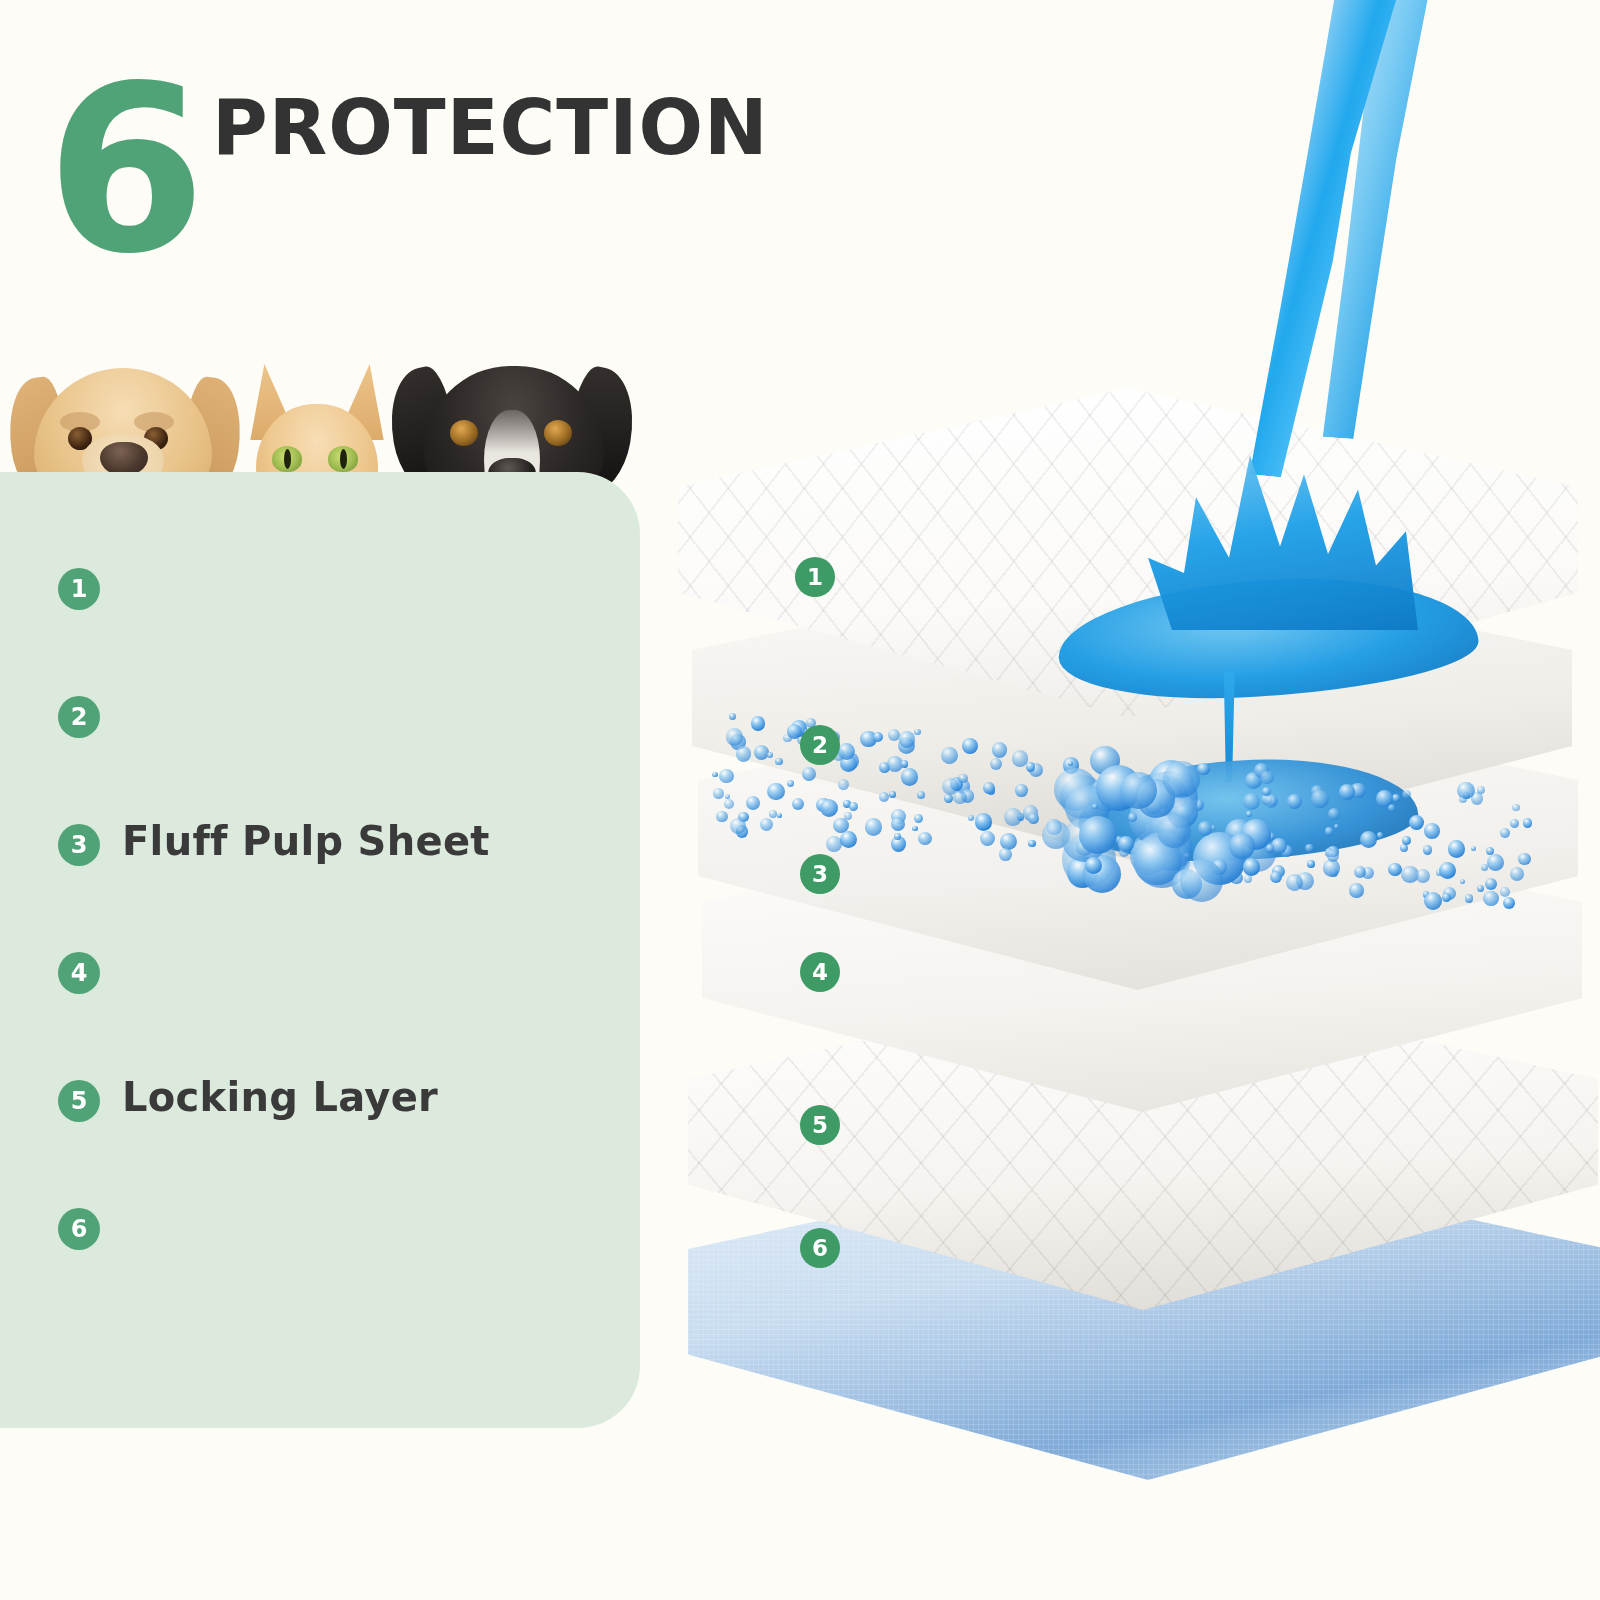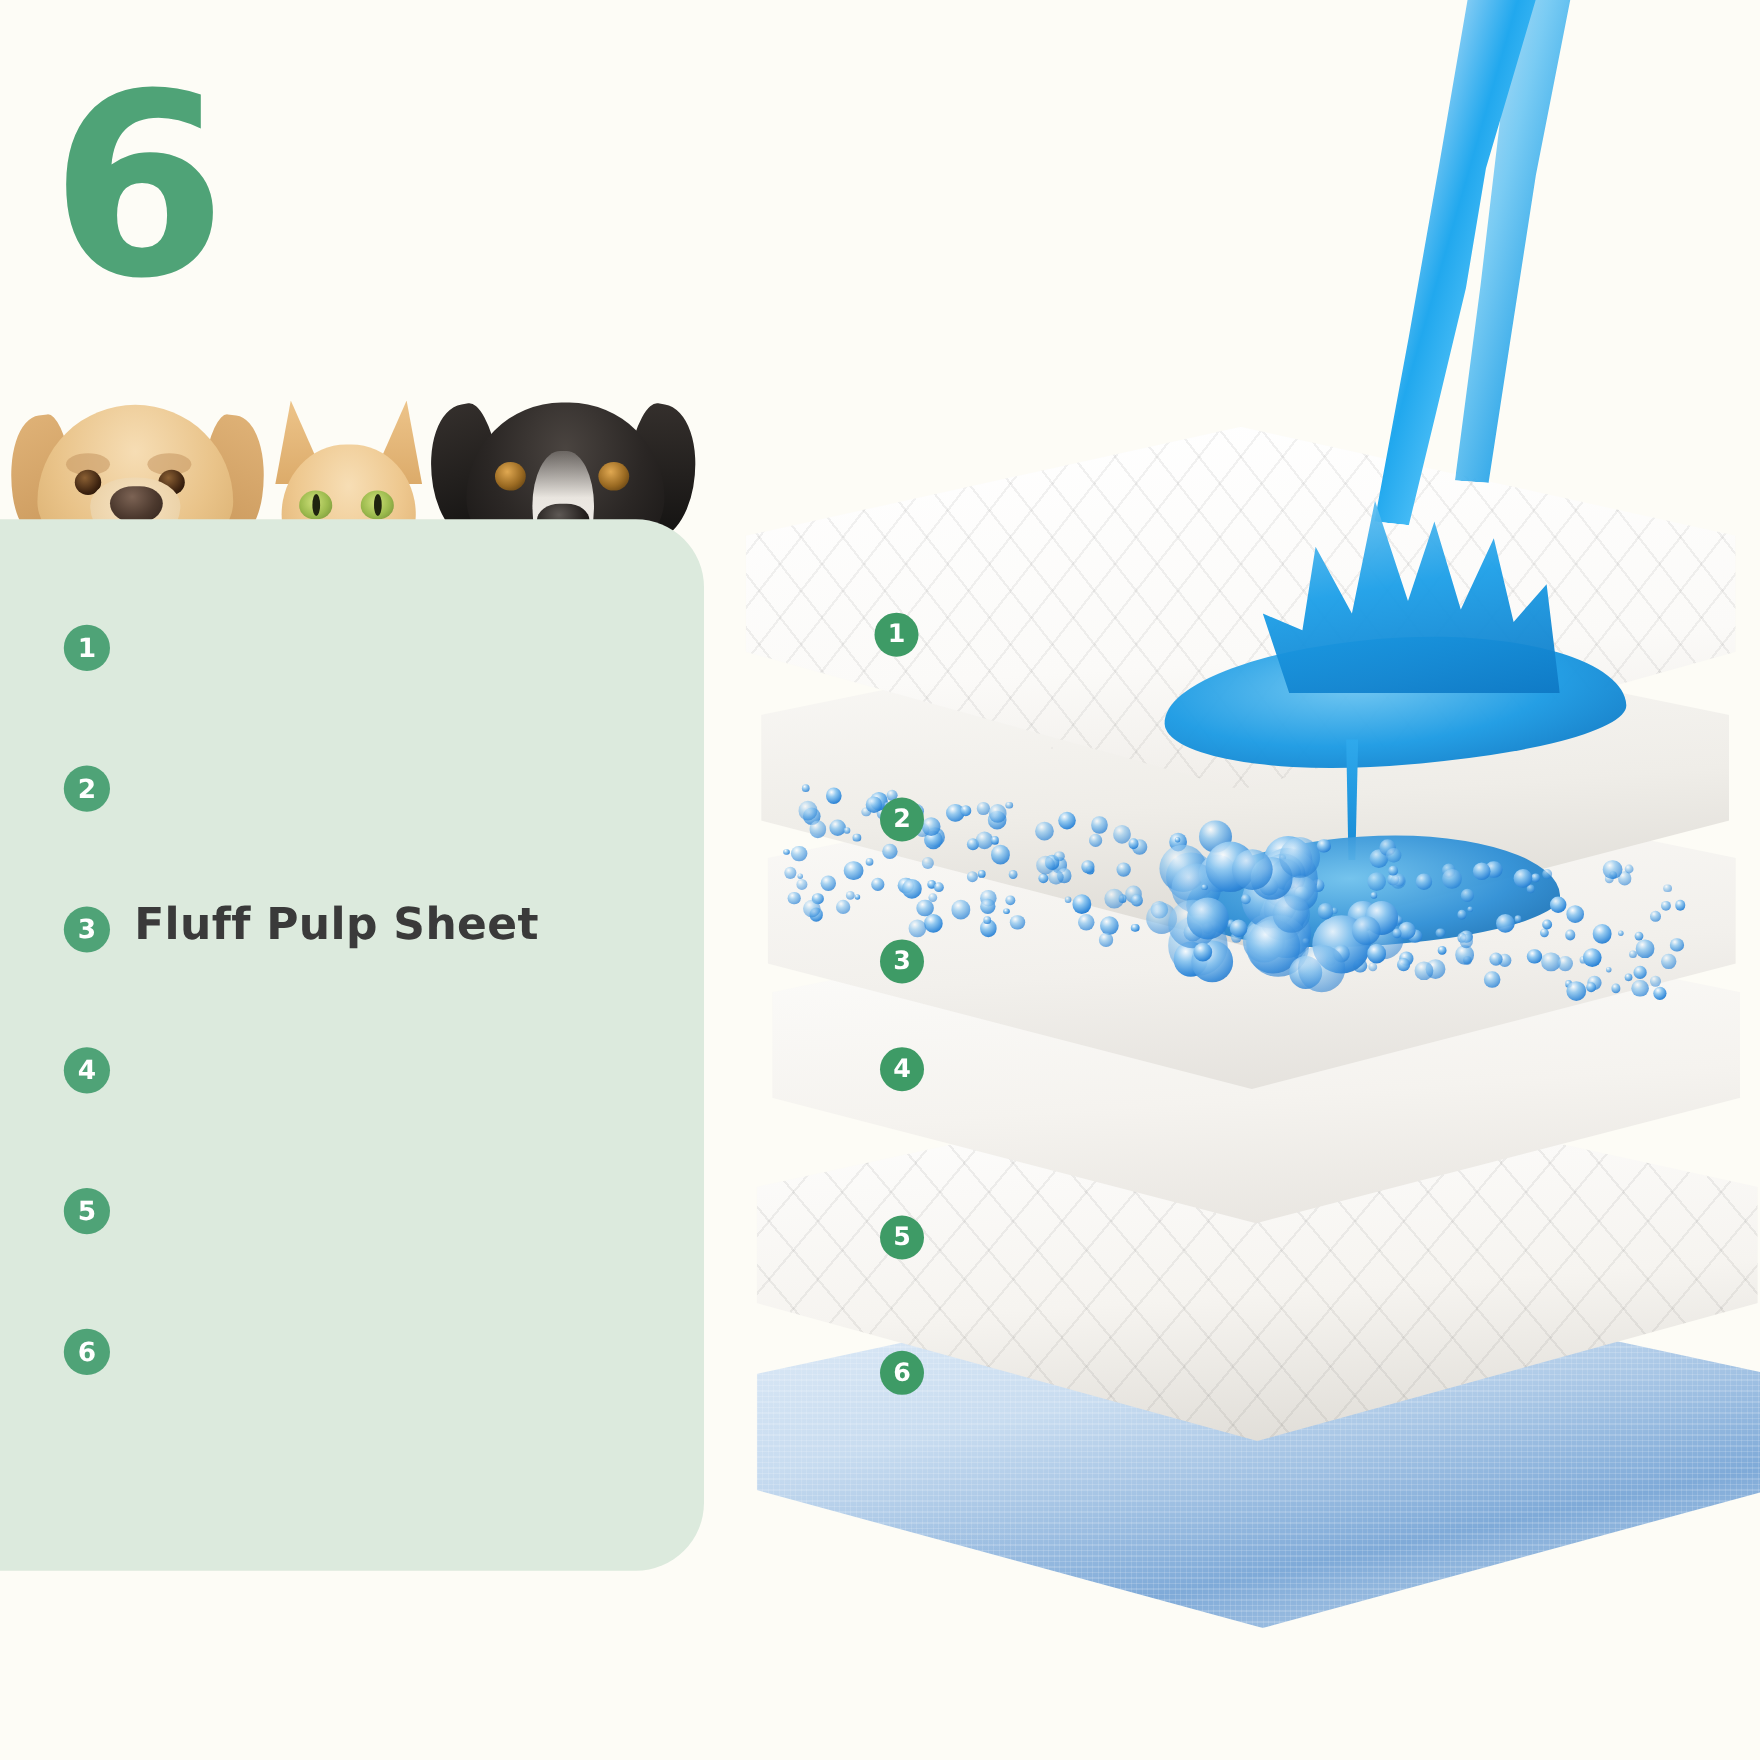--- a/index.html
+++ b/index.html
@@ -251,20 +251,21 @@
     background:radial-gradient(circle at 35% 28%, rgba(255,255,255,.9) 0%, #8EC7F0 30%, #2E86D8 72%, #1A5FA8 100%); }
 </style>
 </head>
 <body>
 
 <div class="stage">
 
   <div class="title-block">
     <div class="big-six">6</div>
     <div class="title-lines">
+      <div class="t-protection">PROTECTION</div>
     </div>
   </div>
 
   <div class="pets">
 
     <div class="pet gr">
       <div class="gr-ear-l"></div>
       <div class="gr-ear-r"></div>
       <div class="gr-head"></div>
       <div class="gr-brow l"></div>
@@ -312,20 +313,21 @@
     </div>
     <div class="layer-row">
       <div class="badge">3</div>
       <div class="layer-label">Fluff Pulp Sheet</div>
     </div>
     <div class="layer-row">
       <div class="badge">4</div>
     </div>
     <div class="layer-row">
       <div class="badge">5</div>
+      <div class="layer-label">Locking Layer</div>
     </div>
     <div class="layer-row">
       <div class="badge">6</div>
     </div>
   </div>
 
   <div class="pad-area">
     <div class="pad l6">
         <div class="pad-shape"></div>
       </div>

